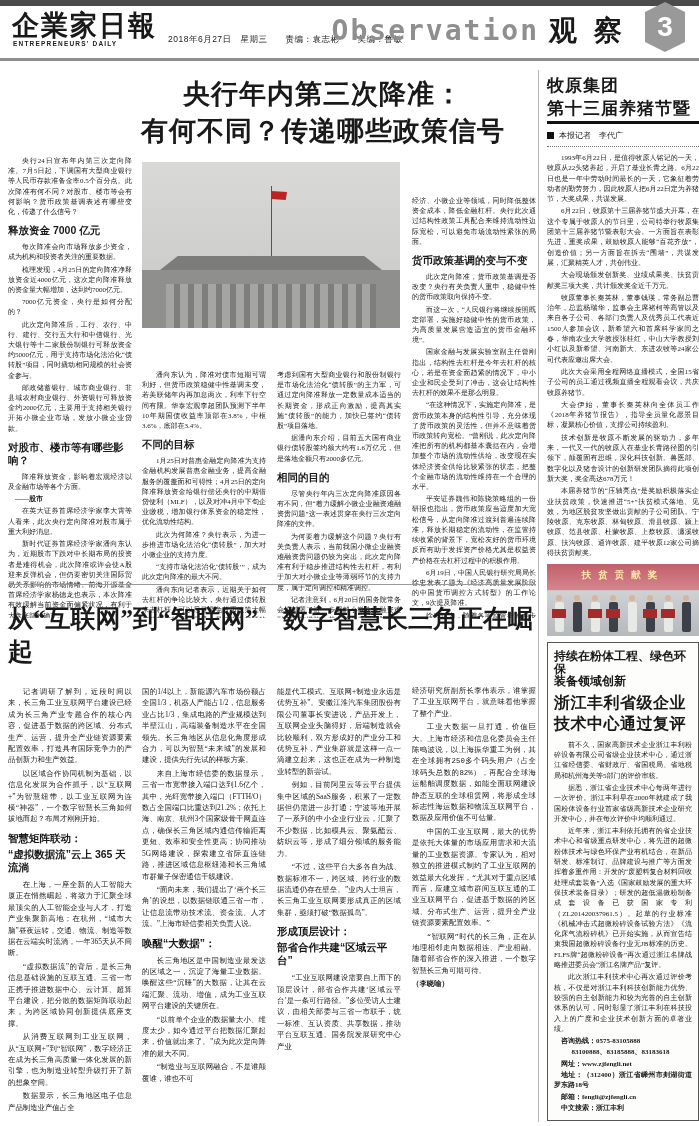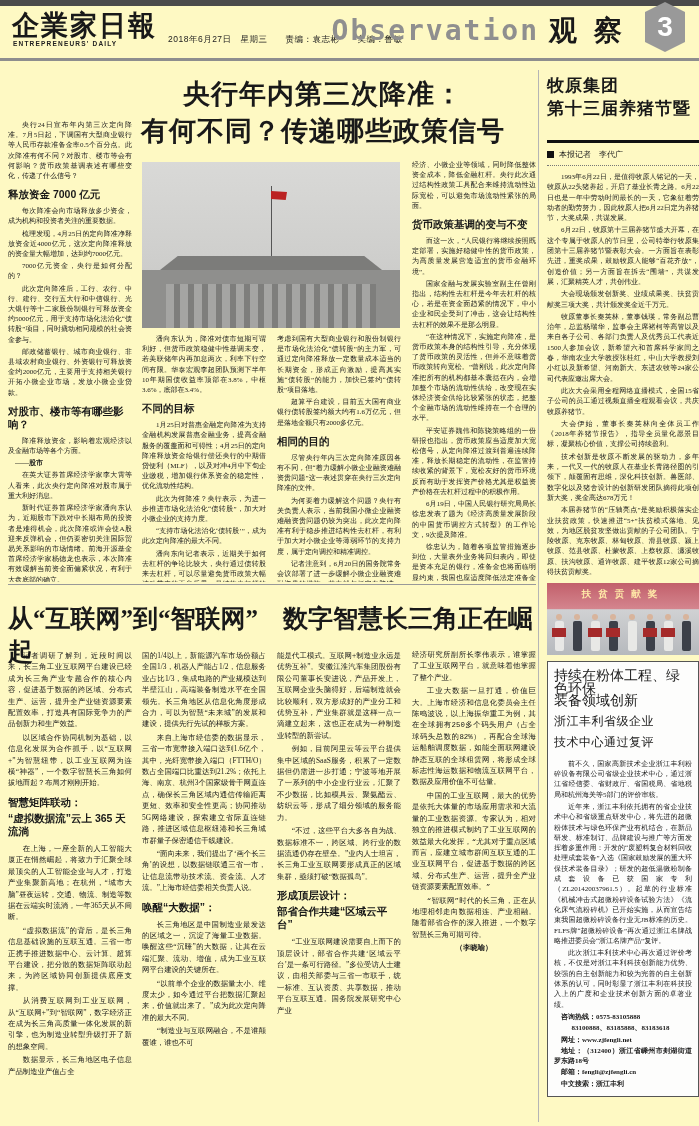--- a/index.html
+++ b/index.html
@@ -1,17 +1,17 @@
 <!DOCTYPE html>
 <html><head>
 <meta charset="utf-8">
 <title>企業家日報 — 观察</title>
 <style>
   html,body{margin:0;padding:0;background:#777;}
-  .page{position:relative;width:699px;height:1126px;margin:0 auto;background:#fef9c3;
+  .page{position:relative;width:699px;height:1126px;margin:0 auto;background:#ffffff;
         font-family:"Liberation Serif","DejaVu Serif",serif;color:#191919;overflow:hidden;}
   .topbar{position:absolute;top:0;left:0;right:0;height:6px;background:#4b4b4b;}
   
   .hdr{position:absolute;top:8px;left:10px;right:10px;height:46px;}
   .mast-title{position:absolute;left:2px;top:0;font-size:27px;font-weight:900;letter-spacing:2px;
               font-family:"DejaVu Serif",serif;transform:scaleY(1.05);}
   .mast-en{position:absolute;left:3px;top:32px;font-size:6.5px;letter-spacing:1.2px;color:#222;
            font-family:"Liberation Sans",sans-serif;font-weight:bold;}
   .dateline{position:absolute;left:158px;top:26px;font-size:8.5px;color:#222;
             font-family:"Liberation Sans",sans-serif;letter-spacing:.5px;}
@@ -31,62 +31,62 @@
   .photo1{position:absolute;left:134px;top:86px;width:258px;height:166px;overflow:hidden;
           background:linear-gradient(180deg,#d9d9d7 0%,#cfcfcd 55%,#c4c4c2 100%);}
   .p1-building{position:absolute;bottom:0;left:0;right:0;height:58px;background:#8f8f8d;}
   .p1-roof{position:absolute;bottom:58px;left:18px;right:18px;height:14px;background:#7c7c7a;
            clip-path:polygon(0 100%,8% 0,92% 0,100% 100%);}
   .p1-cols{position:absolute;bottom:0;left:24px;right:24px;height:44px;
            background:repeating-linear-gradient(90deg,#a5a5a3 0 8px,#7e7e7c 8px 14px);}
   .p1-pole{position:absolute;bottom:72px;left:50%;width:1px;height:70px;background:#555;}
   .p1-flag{position:absolute;bottom:128px;left:50%;width:16px;height:9px;background:#b22;
            clip-path:polygon(0 0,100% 10%,92% 100%,0 88%);}
-  .col{position:absolute;width:124px;overflow:hidden;font-size:7px;line-height:10.2px;text-align:justify;}
+  .col{position:absolute;width:124px;overflow:hidden;font-size:7px;line-height:10.2px;text-align:justify;margin-top:36px;}
   .art1 .c1{left:0;top:44px;height:462px;}
   .art1 .c2{left:134px;top:258px;height:248px;}
   .art1 .c3{left:269px;top:258px;height:248px;}
   .art1 .c4{left:404px;top:84px;height:422px;}
   .div1{position:absolute;top:522px;left:0;width:528px;border-top:1px solid #999;}
   .art2{position:absolute;top:526px;left:0;width:528px;height:534px;}
   .art2 .head2{position:absolute;left:0;top:14px;width:528px;text-align:left;
                font-size:25px;font-weight:900;letter-spacing:0;}
   .art2 .col{top:62px;height:470px;font-size:7.4px;line-height:11.4px;}
   .art2 .c1{left:0;} .art2 .c2{left:134px;} .art2 .c3{left:269px;} .art2 .c4{left:404px;font-family:Liberation Mono, monospace;}
   .col p{margin:0 0 2px;text-indent:2em;}
   .col p.cont{text-indent:0;}
   .col p.sub{font-family:"Liberation Sans",sans-serif;font-weight:bold;font-size:10.5px;line-height:13px;
              text-indent:0;text-align:left;margin:7px 0 5px;}
   .col p.sub2{margin-top:-2px;}
   .col p.dash{font-weight:bold;text-indent:1em;margin:2px 0;}
-  .col p.byl{font-weight:bold;text-align:center;text-indent:0;}
+  .col p.byl{font-weight:bold;text-align:left;text-indent:0;}
   
   .side{position:absolute;left:538px;top:70px;width:152px;height:1052px;border-left:1px solid #b5b5b5;
         padding-left:8px;overflow:hidden;}
   .side-h{font-size:17px;font-weight:900;line-height:23px;letter-spacing:1px;margin:4px 0 0;
-          border-bottom:3px solid #111;padding-bottom:20px;}
+          border-bottom:3px solid #111;padding-bottom:1px;}
   .side-by{display:flex;align-items:center;gap:5px;font-size:8px;font-family:Liberation Sans, sans-serif;
            border-bottom:1px dotted #777;padding:6px 0 5px;margin-bottom:6px;}
   .sq{width:7px;height:7px;background:#111;flex:0 0 auto;}
   .flow{font-size:7px;line-height:10.3px;text-align:justify;}
   .flow p{margin:0 0 2px;text-indent:2em;}
   .flow p.contact{font-weight:bold;text-indent:1em;margin:0 0 1px;}
   .flow p.contact2{font-weight:bold;text-indent:2.5em;margin:0 0 1px;}
   .photo2{margin:6px 0 6px;height:72px;position:relative;overflow:hidden;
           background:linear-gradient(180deg,#c2606b 0%,#d4858e 36%,#d0d1d3 37%,#b6b9bd 100%);}
   .p2banner{position:absolute;top:5px;left:0;right:0;text-align:center;color:#ffe9a8;
             font-size:9.5px;font-weight:bold;letter-spacing:7px;}
   .p2row{position:absolute;bottom:4px;left:8px;right:8px;display:flex;justify-content:space-between;}
   .fig{width:9px;height:30px;background:#3c4049;border-radius:2px;position:relative;}
   .fig::before{content:"";position:absolute;top:-7px;left:1px;width:6px;height:6px;border-radius:50%;background:#d8b49c;}
   .fig.w{background:#e8e8e6;}
   .plq{position:absolute;top:7px;left:-3px;width:14px;height:9px;background:#a52a2a;}
   .box{border:1px solid #555;background:#fdfdfc;padding:7px 6px 6px;margin-top:4px;}
-  .box .kick{font-size:14px;font-weight:normal;line-height:12.5px;font-family:"Liberation Sans",sans-serif;}
-  .box h4{font-size:12px;font-weight:400;line-height:21px;margin:4px 0 6px;letter-spacing:.5px;}
+  .box .kick{font-size:12px;font-weight:bold;line-height:12.5px;font-family:"Liberation Sans",sans-serif;}
+  .box h4{font-size:16px;font-weight:700;line-height:21px;margin:4px 0 6px;letter-spacing:.5px;}
 </style>
 </head>
 <body>
 
 <div class="page">
   <div class="topbar"></div>
 
   <div class="hdr">
     <div class="mast-title">企業家日報</div>
     <div class="mast-en">ENTREPRENEURS' DAILY</div>
@@ -130,29 +130,30 @@
       <div class="col c2">
           <p>潘向东认为，降准对债市短期可谓利好，但货币政策稳健中性基调未变，若美联储年内再加息两次，利率下行空间有限。华泰宏观李超团队预测下半年10年期国债收益率顶部在3.8%，中枢3.6%，底部在3.4%。</p>
           <p class="sub">不同的目标</p>
           <p>1月25日对普惠金融定向降准为支持金融机构发展普惠金融业务，提高金融服务的覆盖面和可得性；4月25日的定向降准释放资金给银行偿还央行的中期借贷便利（MLF），以及对冲4月中下旬企业缴税，增加银行体系资金的稳定性，优化流动性结构。</p>
           <p>此次为何降准？央行表示，为进一步推进市场化法治化“债转股”，加大对小微企业的支持力度。</p>
           <p>“支持市场化法治化‘债转股’”，成为此次定向降准的最大不同。</p>
           <p>潘向东向记者表示，近期关于如何去杠杆的争论比较大，央行通过债转股来去杠杆，可以尽量避免货币政策大幅波动带来的不良后果，是结构去杠杆的比较有效的方式。</p>
         </div>
       <div class="col c3">
           <p class="cont">考虑到国有大型商业银行和股份制银行是市场化法治化“债转股”的主力军，可通过定向降准释放一定数量成本适当的长期资金，形成正向激励，提高其实施“债转股”的能力，加快已签约“债转股”项目落地。</p>
-          <p>超算平台建设，目前五大国有商业银行债转股签约额大约有1.6万亿元，但是落地金额只有2000多亿元。</p>
+          <p>据潘向东介绍，目前五大国有商业银行债转股签约额大约有1.6万亿元，但是落地金额只有2000多亿元。</p>
           <p class="sub">相同的目的</p>
           <p>尽管央行年内三次定向降准原因各有不同，但“着力缓解小微企业融资难融资贵问题”这一表述贯穿在央行三次定向降准的文件。</p>
           <p>为何要着力缓解这个问题？央行有关负责人表示，当前我国小微企业融资难融资贵问题仍较为突出，此次定向降准有利于稳步推进结构性去杠杆，有利于加大对小微企业等薄弱环节的支持力度，属于定向调控和精准调控。</p>
           <p>记者注意到，6月20日的国务院常务会议部署了进一步缓解小微企业融资难融资贵的措施，其中就包括定向降准。这次央行定向降准也是上述措施的最终落地。</p>
         </div>
       <div class="col c4">
           <p class="cont">经济、小微企业等领域，同时降低整体资金成本，降低金融杠杆。央行此次通过结构性政策工具配合来维持流动性边际宽松，可以避免市场流动性紧张的局面。</p>
           <p class="sub">货币政策基调的变与不变</p>
+          <p>此次定向降准，货币政策基调是否改变？央行有关负责人重申，稳健中性的货币政策取向保持不变。</p>
           <p>而这一次，“人民银行将继续按照既定部署，实施好稳健中性的货币政策，为高质量发展营造适宜的货币金融环境”。</p>
           <p>国家金融与发展实验室副主任曾刚指出，结构性去杠杆是今年去杠杆的核心，若是在资金面趋紧的情况下，中小企业和民企受到了冲击，这会让结构性去杠杆的效果不是那么明显。</p>
           <p>“在这种情况下，实施定向降准，是货币政策本身的结构性引导，充分体现了货币政策的灵活性，但并不意味着货币政策转向宽松。”曾刚说，此次定向降准把所有的机构都基本囊括在内，会增加整个市场的流动性供给，改变现在实体经济资金供给比较紧张的状态，把整个金融市场的流动性维持在一个合理的水平。</p>
           <p>平安证券魏伟和陈骁策略组的一份研报也指出，货币政策应当适度加大宽松信号，从定向降准过渡到普遍连续降准，释放长期稳定的流动性，在监管持续收紧的背景下，宽松友好的货币环境反而有助于发挥资产价格尤其是权益资产价格在去杠杆过程中的积极作用。</p>
           <p>6月19日，中国人民银行研究局局长徐忠发表了题为《经济高质量发展阶段的中国货币调控方式转型》的工作论文，9次提及降准。</p>
           <p>徐忠认为，随着各项监管措施逐步到位，大量表外业务将回归表内，即使是资本充足的银行，准备金也将面临明显约束，我国也应适度降低法定准备金要求，从而降低金融机构的资金成本，畅通利率传导机制。</p>
         </div>
     </div>
 
     <div class="div1"></div>
@@ -244,20 +245,21 @@
       <div class="kick">
         <div>持续在粉体工程、绿色环保</div>
         <div>装备领域创新</div>
       </div>
       <h4>
         <div>浙江丰利省级企业</div>
         <div>技术中心通过复评</div>
       </h4>
       <div class="flow">
           <p>前不久，国家高新技术企业浙江丰利粉碎设备有限公司省级企业技术中心，通过浙江省经信委、省财政厅、省国税局、省地税局和杭州海关等5部门的评价审核。</p>
+          <p>据悉，浙江省企业技术中心每两年进行一次评价。浙江丰利早在2000年就建成了我国粉体设备行业首家省级高新技术企业研究开发中心，并在每次评价中均顺利通过。</p>
           <p>近年来，浙江丰利依托拥有的省企业技术中心和省级重点研发中心，将先进的超微粉体技术与绿色环保产业有机结合，在新品研发、标准制订、品牌建设与推广等方面发挥着多重作用：开发的“废塑料复合材料回收处理成套装备”入选《国家鼓励发展的重大环保技术装备目录》；研发的超低温微粉制备成套设备已获国家专利（ZL201420037961.5）。起草的行业标准《机械冲击式超微粉碎设备试验方法》《流化床气流粉碎机》已开始实施，从而宣告结束我国超微粉碎设备行业无JB标准的历史。FLFS牌“超微粉碎设备”再次通过浙江名牌战略推进委员会“浙江名牌产品”复评。</p>
           <p>此次浙江丰利技术中心再次通过评价考核，不仅是对浙江丰利科技创新能力优势、较强的自主创新能力和较为完善的自主创新体系的认可，同时彰显了浙江丰利在科技投入上的广度和企业技术创新方面的卓著业绩。</p>
           <p class="contact">咨询热线：0575-83105888</p>
           <p class="contact2">83100888、83185888、83183618</p>
           <p class="contact">网址：www.zjfengli.net</p>
           <p class="contact">地址：（312400）浙江省嵊州市剡湖街道罗东路18号</p>
           <p class="contact">邮箱：fengli@zjfengli.cn</p>
           <p class="contact">中文搜索：浙江丰利</p>
         </div>
     </div>

